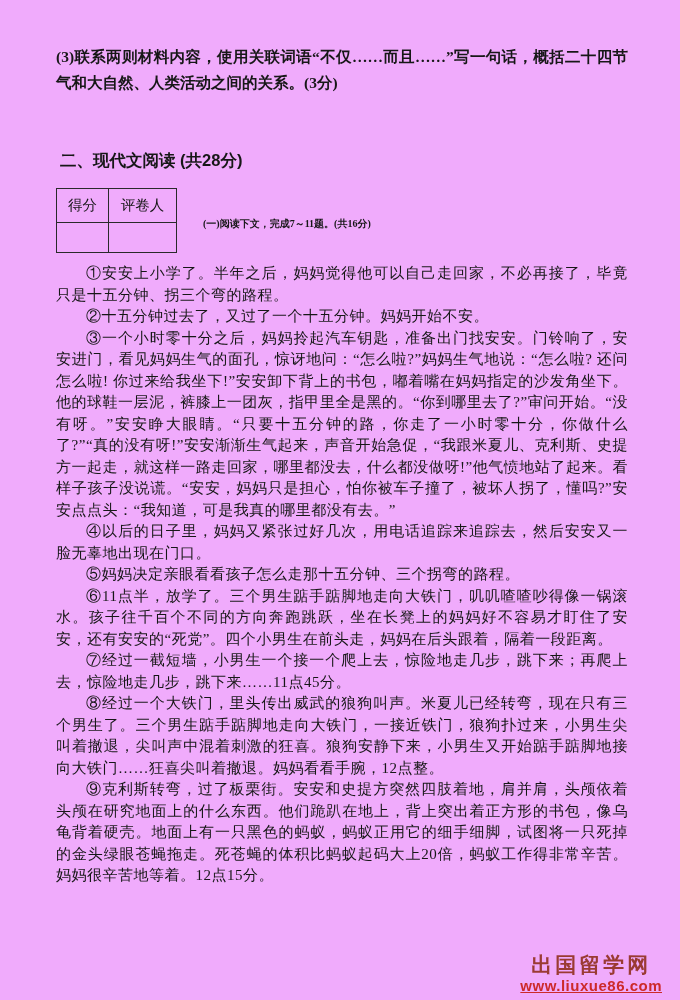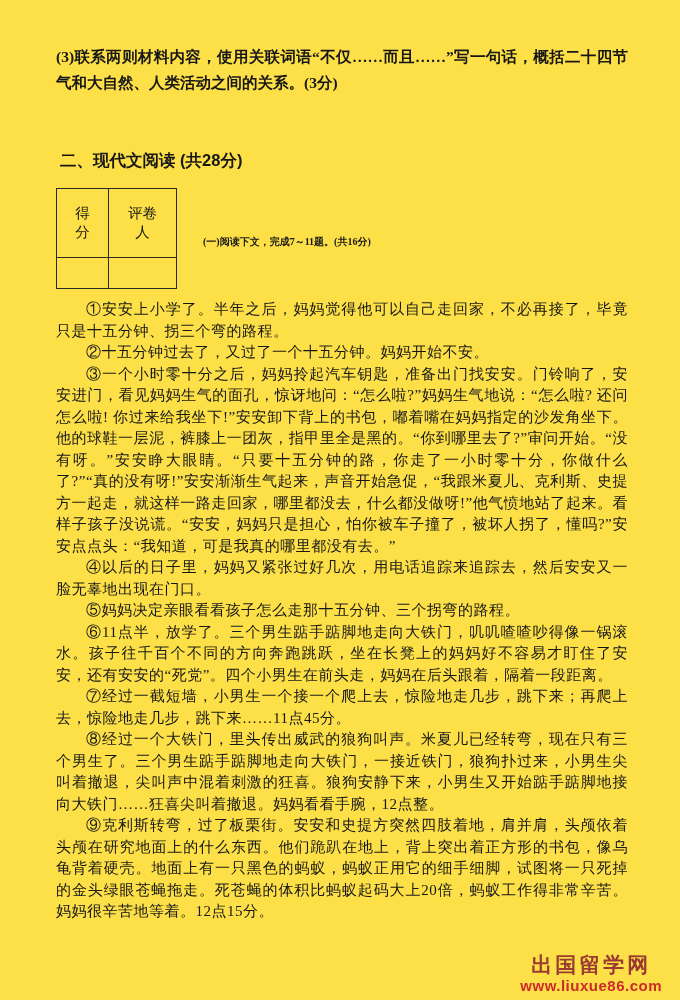--- a/index.html
+++ b/index.html
@@ -3,21 +3,21 @@
 <meta charset="utf-8">
 <style>
   * { box-sizing: border-box; }
   html, body { margin: 0; padding: 0; }
   body { background: #d8d8d8; }
   .page {
     position: relative;
     width: 680px;
     height: 1000px;
     margin: 0 auto;
-    background: #fde047;
+    background: #f0abfc;
     color: #171717;
     overflow: hidden;
     font-family: "Liberation Serif", "DejaVu Serif", serif;
   }
   .content { padding: 44px 52px 0 56px; }
 
   .question {
     margin: 0 0 54px 0;
     font-size: 15.5px;
     line-height: 26px;
@@ -37,21 +37,21 @@
     align-items: center;
     margin: 0 0 10px 0;
   }
   table.score-table {
     border-collapse: collapse;
     font-size: 14.5px;
   }
   table.score-table td {
     border: 1.5px solid #2a2a2a;
     text-align: center;
-    padding: 15px;
+    padding: 7px;
   }
   table.score-table tr.hdr td { height: 26px; }
   table.score-table tr.blankrow td { height: 30px; }
   table.score-table td.c1 { width: 52px; }
   table.score-table td.c2 { width: 68px; }
 
   .instruction {
     margin: 6px 0 0 26px;
     font-size: 10px;
     font-weight: bold;
@@ -87,20 +87,21 @@
     font-size: 21px;
     font-weight: bold;
     color: #9a3b33;
     letter-spacing: 3px;
   }
   .site-url {
     font-size: 15px;
     font-weight: bold;
     color: #cc2a2a;
     letter-spacing: 0.5px;
+    text-decoration: underline;
   }
 </style>
 </head>
 <body>
 
 <div class="page">
   <div class="content">
 
     <p class="question">(3)联系两则材料内容，使用关联词语“不仅……而且……”写一句话，概括二十四节气和大自然、人类活动之间的关系。(3分)</p>
 

